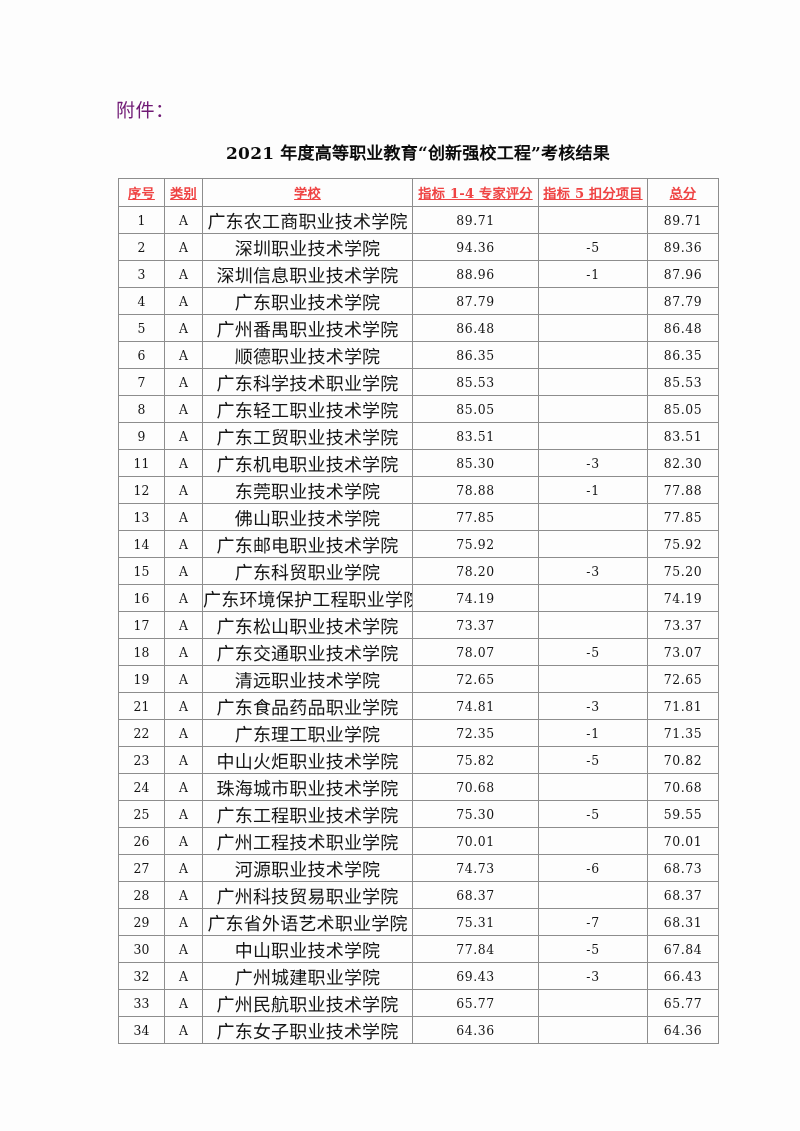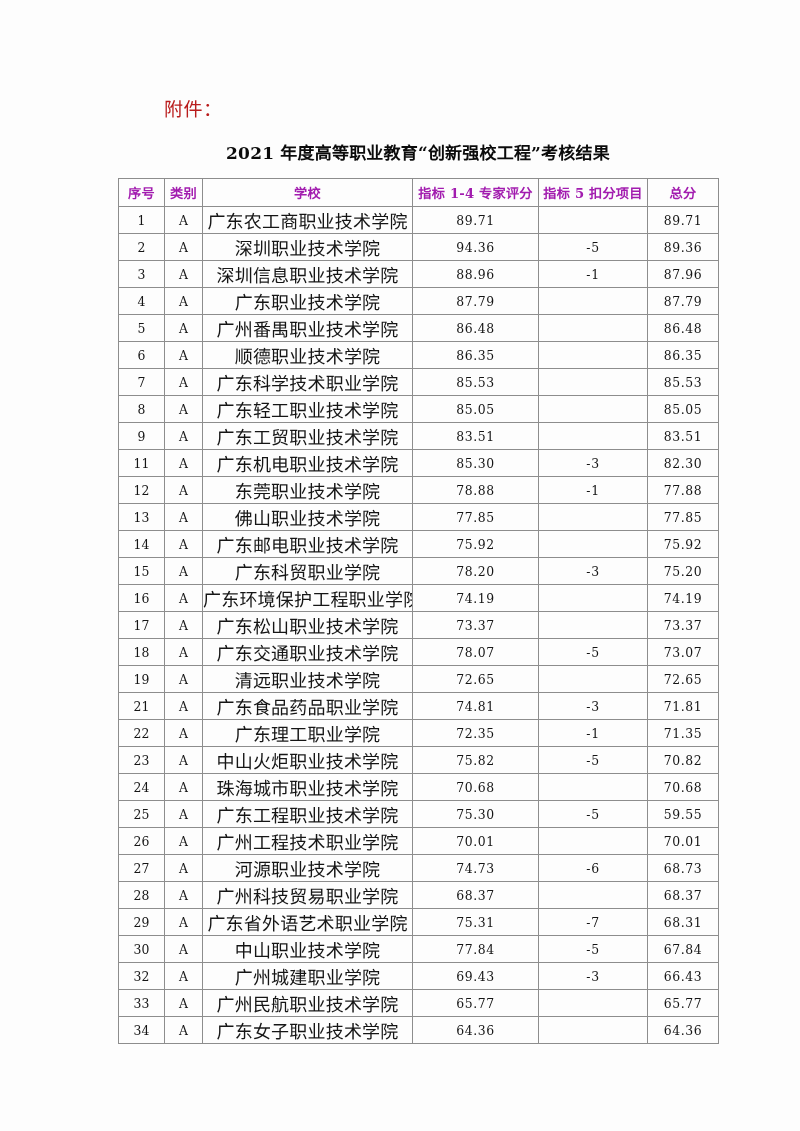--- a/index.html
+++ b/index.html
@@ -22,27 +22,26 @@
     position: absolute;
     inset: 0;
     background: #fdfdfd;
   }
 
   
   .attachment-label {
     position: absolute;
     left: 116px;
     top: 98px;
-    font-family: Liberation Mono, monospace;
+    font-family: Liberation Sans, sans-serif;
     font-size: 19px;
     line-height: 26px;
     letter-spacing: 0.5px;
-    color: #b91c1c;
+    color: #701a75;
     white-space: nowrap;
-    margin-left: 48px;
   }
 
   
   .doc-title {
     position: absolute;
     left: 118px;
     top: 140px;
     width: 600px;
     text-align: center;
     font-family: "DejaVu Serif", "Liberation Serif", serif;
@@ -84,21 +83,22 @@
     text-align: center;
     vertical-align: middle;
     white-space: nowrap;
     overflow: hidden;
   }
   table.result-table thead th {
     font-weight: bold;
     font-size: 13.2px;
     height: 27px;
     letter-spacing: 0.2px;
-    color: #a21caf;
+    color: #ef4444;
+    text-decoration: underline;
   }
   table.result-table tbody td {
     font-size: 12.4px;
     letter-spacing: 0.1px;
   }
   table.result-table tbody td.cell-index,
   table.result-table tbody td.cell-category {
     font-family: "DejaVu Serif", "Liberation Serif", serif;
     letter-spacing: 0;
   }

